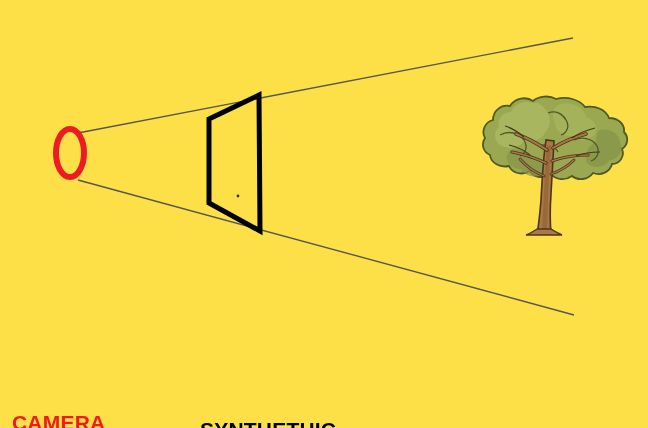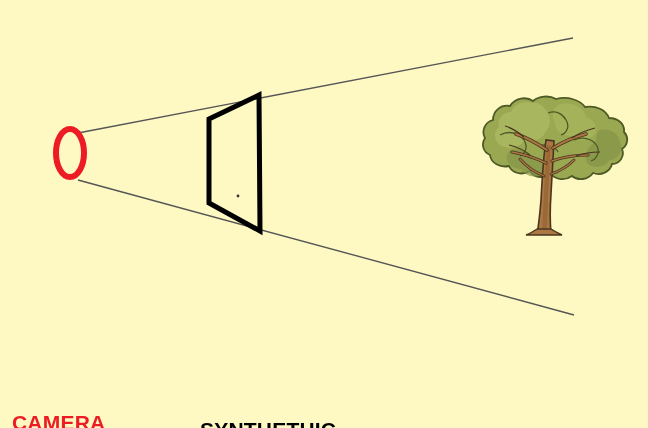--- a/index.html
+++ b/index.html
@@ -7,21 +7,21 @@
     padding: 0;
     background: #ffffff;
   }
   body {
     font-family: "Liberation Sans", sans-serif;
   }
   #canvas {
     position: relative;
     width: 648px;
     height: 428px;
-    background: #fef9c3;
+    background: #fde047;
     overflow: hidden;
   }
   #diagram-svg {
     position: absolute;
     left: 0;
     top: 0;
     width: 648px;
     height: 428px;
   }
   .label {

